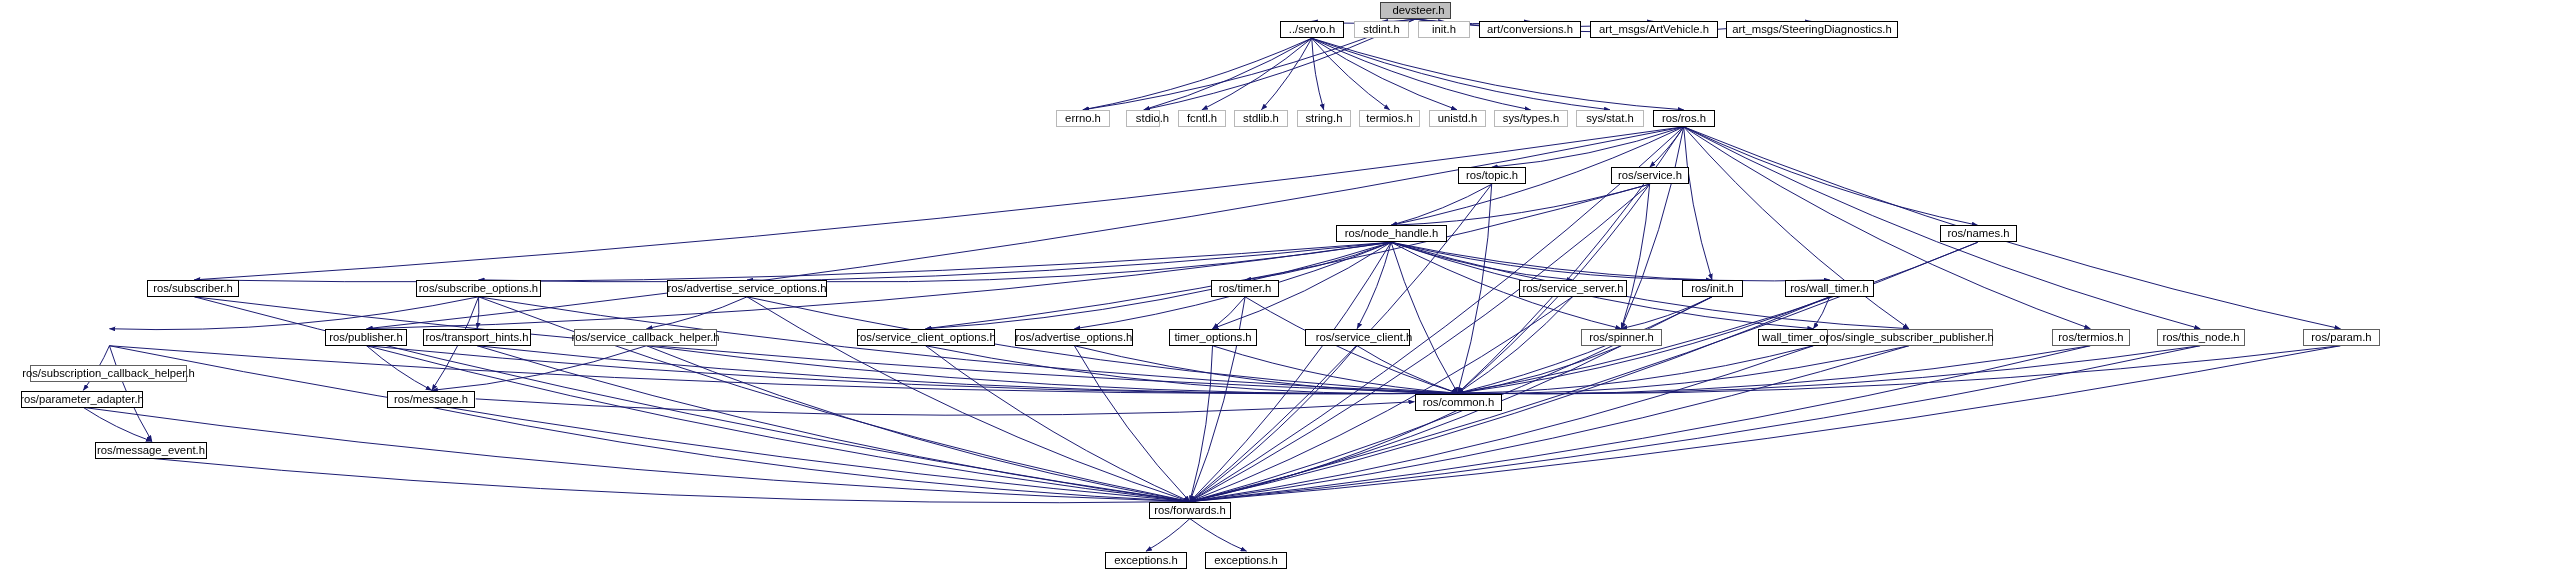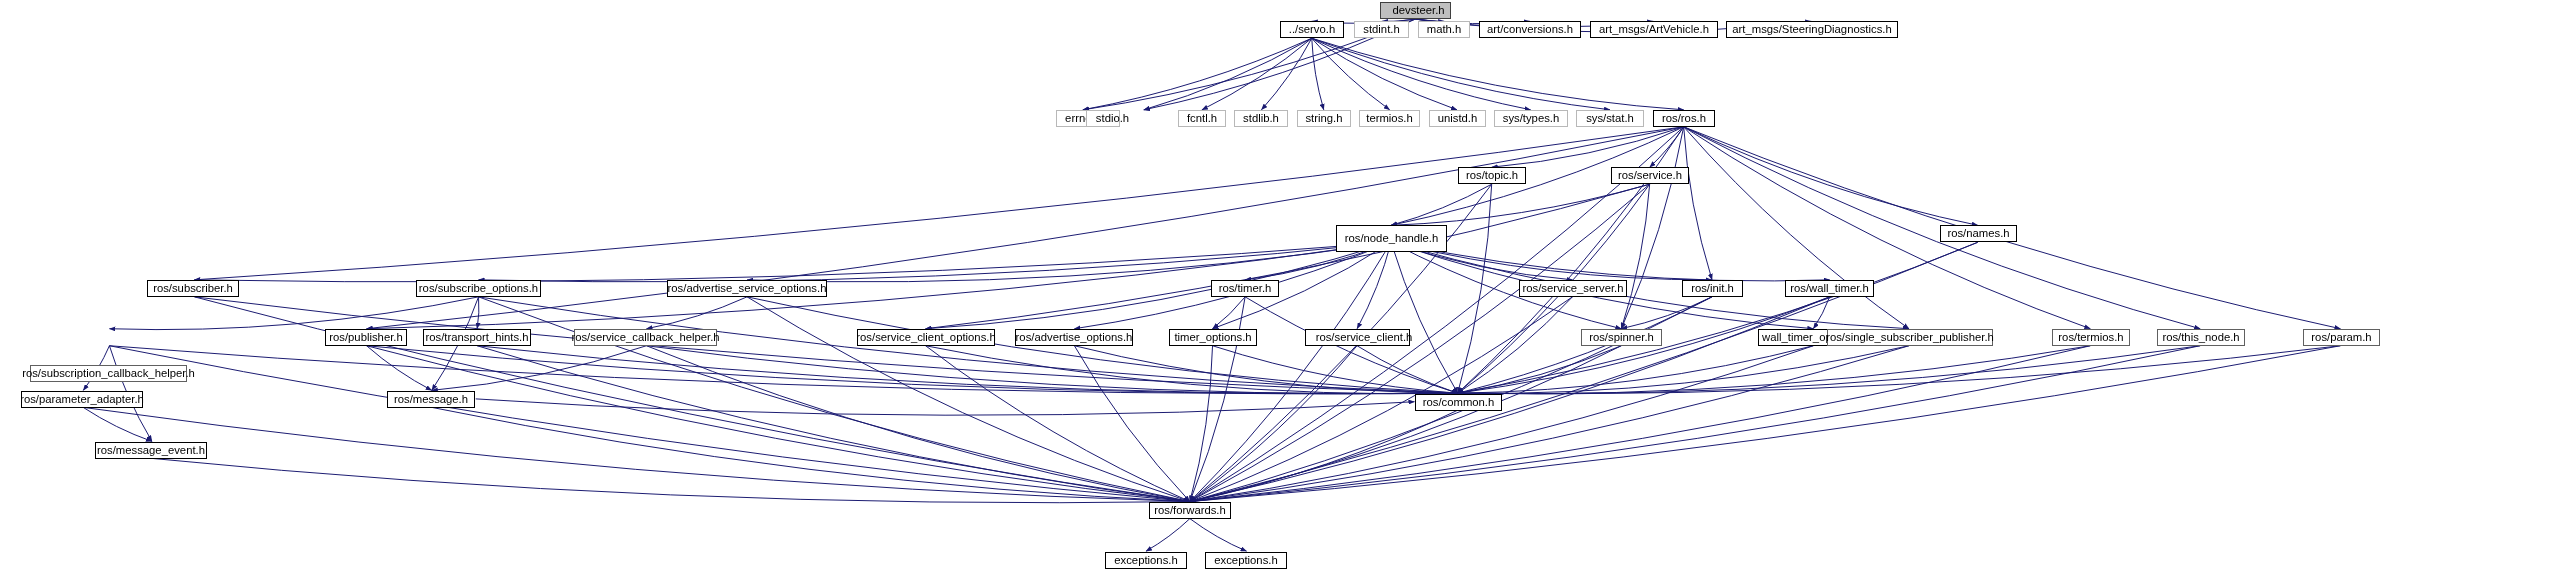--- a/index.html
+++ b/index.html
@@ -161,35 +161,35 @@
       <div class="node-box gray" style="left: 1380px; top: 2.1px; width: 71px; height: 17px; padding-left: 6px;">
         <span class="node-label">devsteer.h</span>
       </div>
       <div class="node-box thick" style="left: 1280px; top: 21px; width: 64px; height: 17px;">
         <span class="node-label">../servo.h</span>
       </div>
       <div class="node-box faint" style="left: 1354px; top: 21px; width: 55px; height: 17px;">
         <span class="node-label">stdint.h</span>
       </div>
       <div class="node-box faint" style="left: 1418px; top: 21px; width: 52px; height: 17px;">
-        <span class="node-label">math.h</span>
+        <span class="node-label">init.h</span>
       </div>
       <div class="node-box thick" style="left: 1479px; top: 21px; width: 102px; height: 17px;">
         <span class="node-label">art/conversions.h</span>
       </div>
       <div class="node-box thick" style="left: 1590px; top: 21px; width: 128px; height: 17px;">
         <span class="node-label">art_msgs/ArtVehicle.h</span>
       </div>
       <div class="node-box thick" style="left: 1726px; top: 21px; width: 172px; height: 17px;">
         <span class="node-label">art_msgs/SteeringDiagnostics.h</span>
       </div>
       <div class="node-box faint" style="left: 1056px; top: 110px; width: 54px; height: 17px;">
         <span class="node-label">errno.h</span>
       </div>
-      <div class="node-box faint" style="left: 1086px; top: 110px; width: 34px; height: 17px; padding-left: 19px;">
+      <div class="node-box faint" style="left: 1126px; top: 110px; width: 34px; height: 17px; padding-left: 19px;">
         <span class="node-label">stdio.h</span>
       </div>
       <div class="node-box faint" style="left: 1178px; top: 110px; width: 48px; height: 17px;">
         <span class="node-label">fcntl.h</span>
       </div>
       <div class="node-box faint" style="left: 1234px; top: 110px; width: 54px; height: 17px;">
         <span class="node-label">stdlib.h</span>
       </div>
       <div class="node-box faint" style="left: 1297px; top: 110px; width: 54px; height: 17px;">
         <span class="node-label">string.h</span>
@@ -211,21 +211,21 @@
       </div>
       <div class="node-box thick" style="left: 1458px; top: 167px; width: 68px; height: 17px;">
         <span class="node-label">ros/topic.h</span>
       </div>
       <div class="node-box thick" style="left: 1611px; top: 167px; width: 78px; height: 17px;">
         <span class="node-label">ros/service.h</span>
       </div>
       <div class="node-box thick" style="left: 1940px; top: 225px; width: 77px; height: 17px;">
         <span class="node-label">ros/names.h</span>
       </div>
-      <div class="node-box thick" style="left: 1336px; top: 225px; width: 111px; height: 27px;">
+      <div class="node-box thick" style="left: 1336px; top: 225px; width: 111px; height: 17px;">
         <span class="node-label">ros/node_handle.h</span>
       </div>
       <div class="node-box thick" style="left: 147px; top: 280px; width: 92px; height: 17px;">
         <span class="node-label">ros/subscriber.h</span>
       </div>
       <div class="node-box thick" style="left: 416px; top: 280px; width: 125px; height: 17px;">
         <span class="node-label">ros/subscribe_options.h</span>
       </div>
       <div class="node-box thick" style="left: 667px; top: 280px; width: 160px; height: 17px;">
         <span class="node-label">ros/advertise_service_options.h</span>

